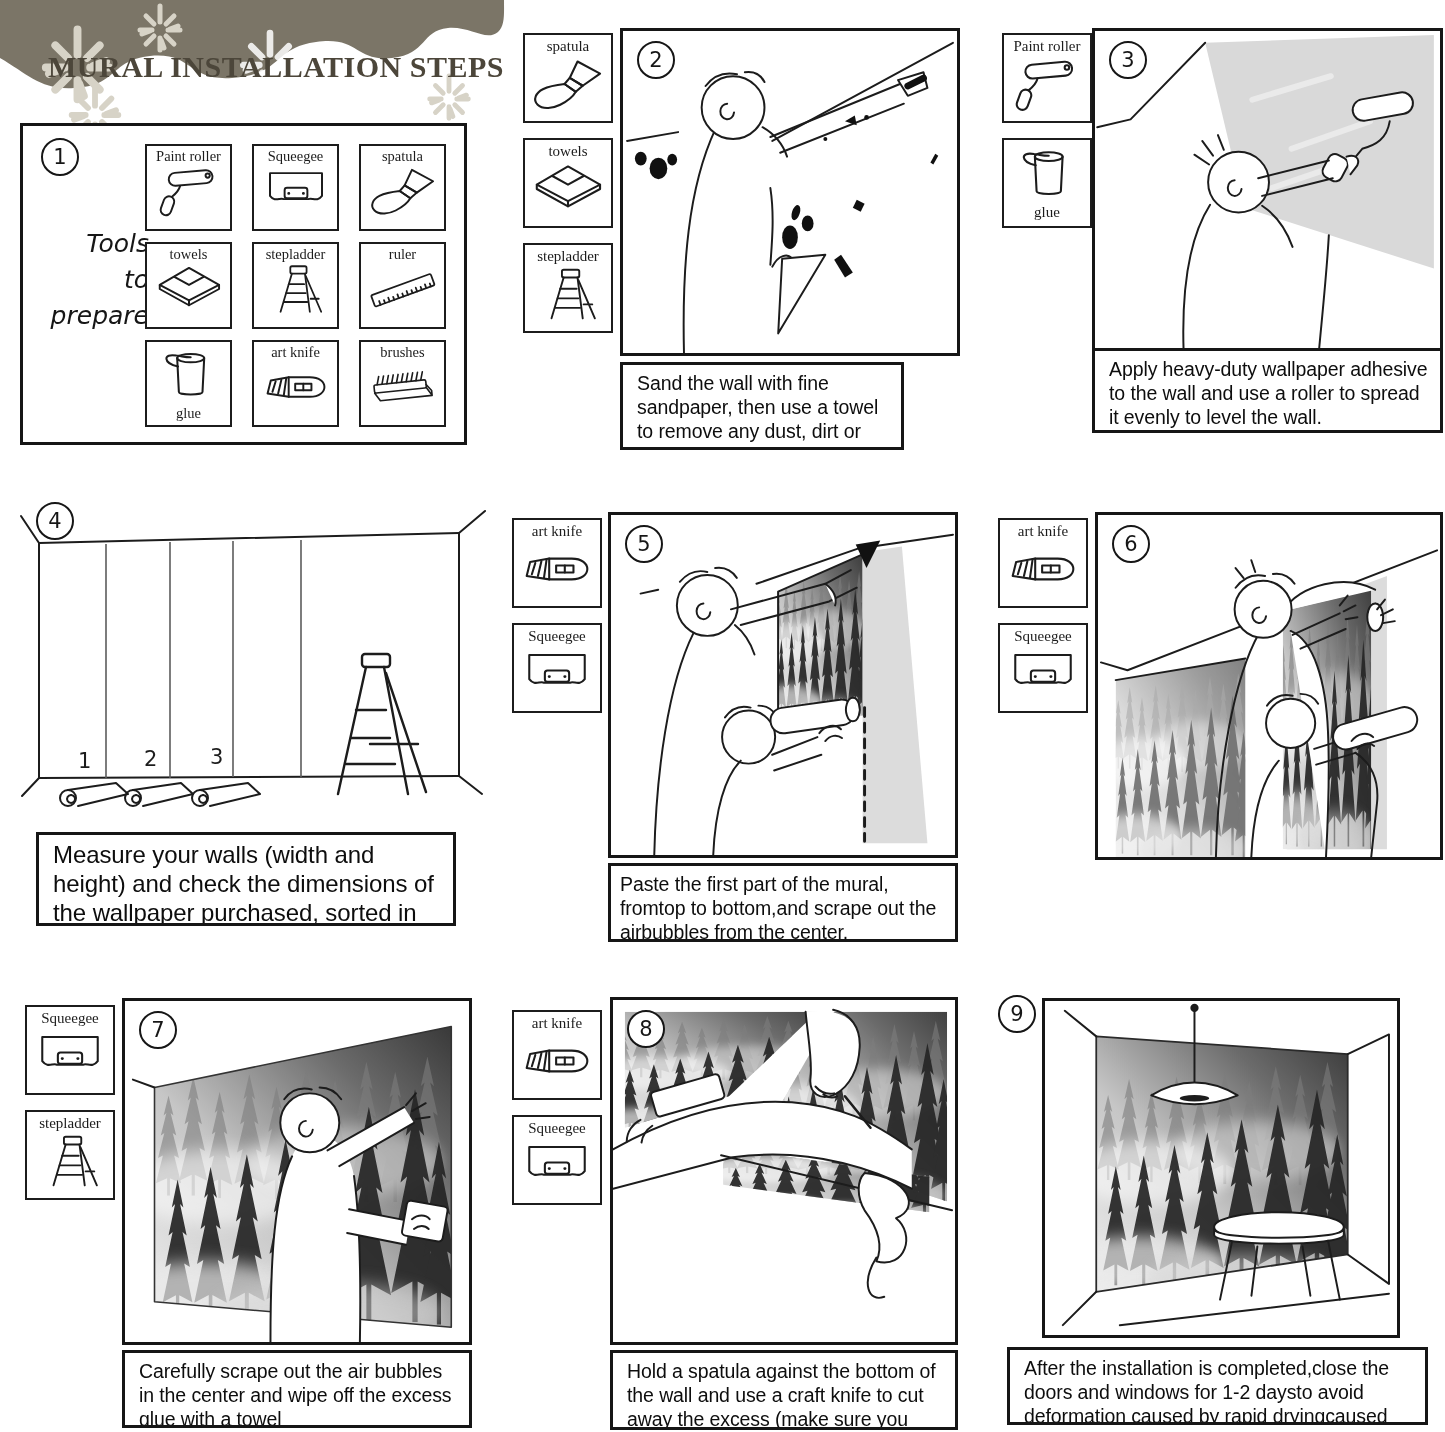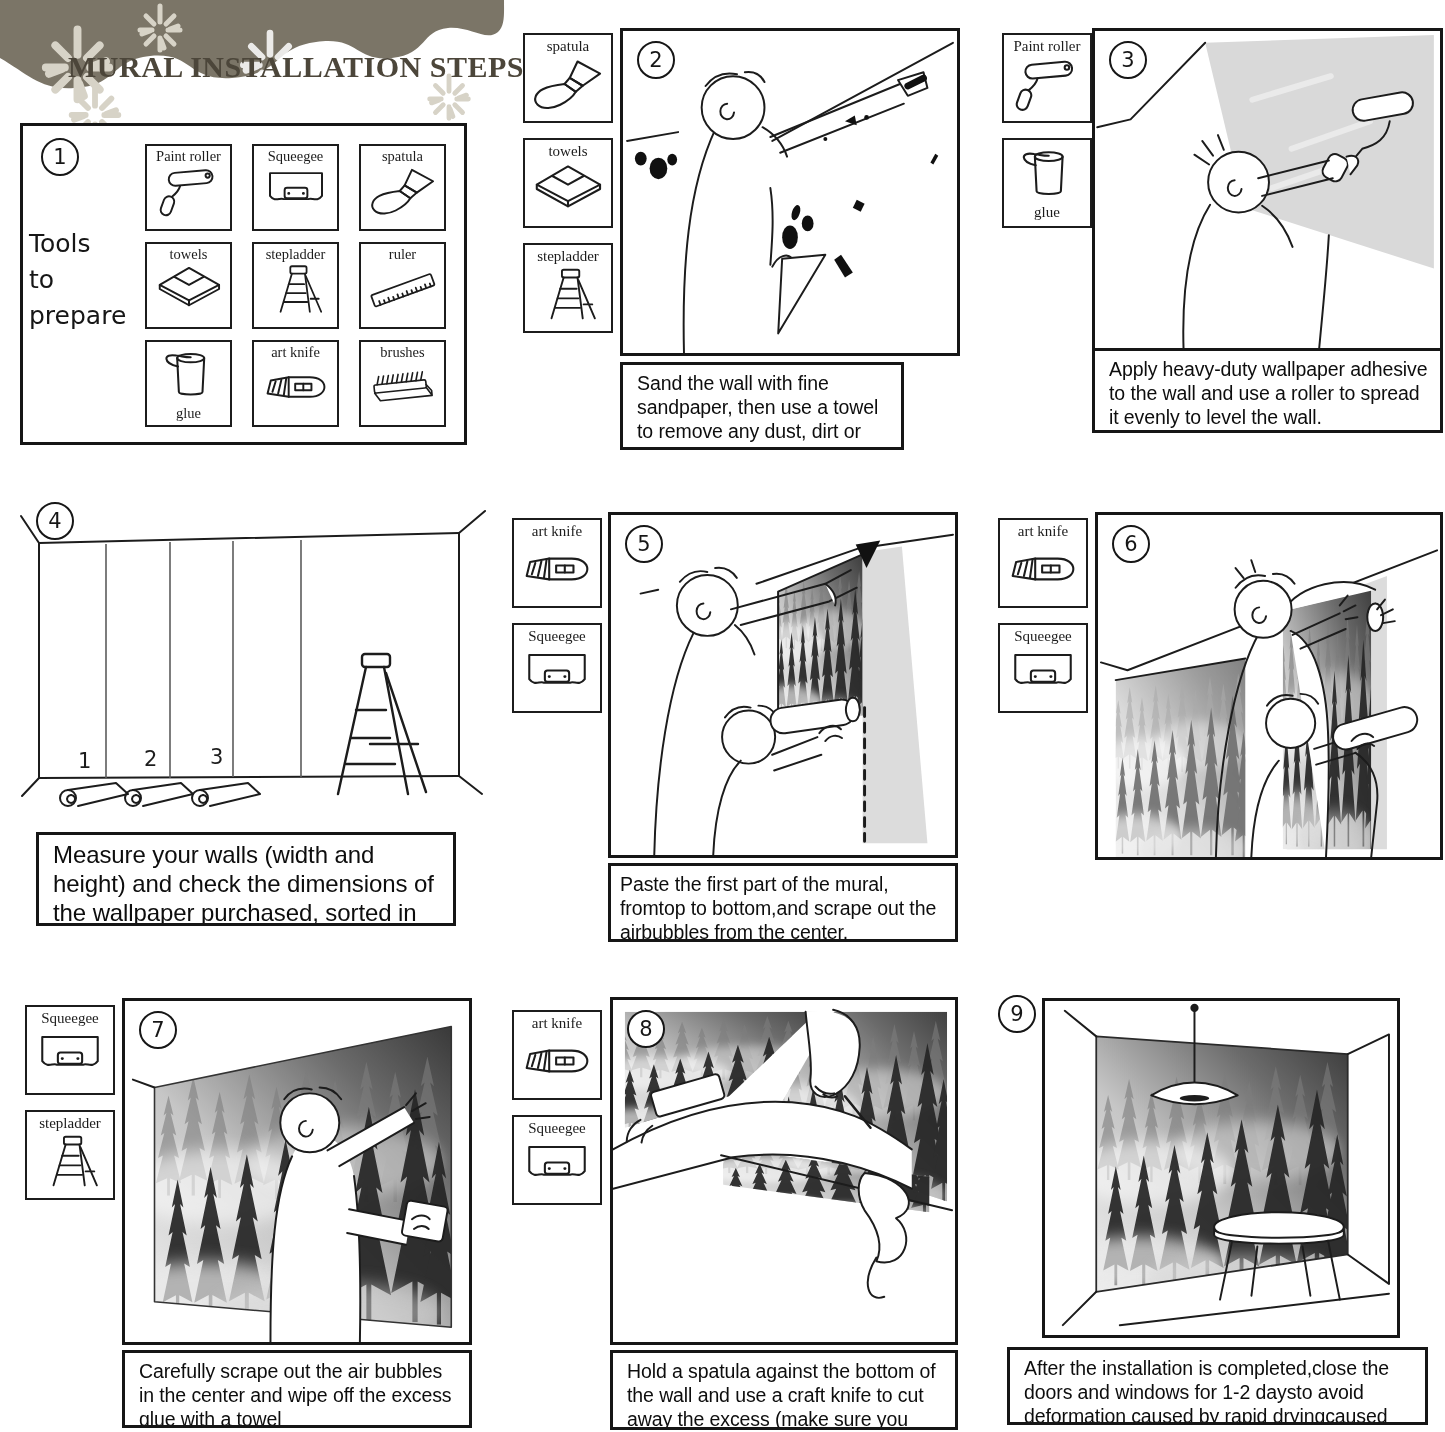--- a/index.html
+++ b/index.html
@@ -1,20 +1,20 @@
 <!DOCTYPE html>
 <html><head>
 <meta charset="utf-8">
 <style>
   html,body{margin:0;padding:0;background:#ffffff;}
   .sheet{position:relative;width:1445px;height:1432px;background:#fff;overflow:hidden;
          font-family:"Liberation Sans", sans-serif;color:#111;}
   
   .header-band-svg{position:absolute;left:0;top:0;pointer-events:none;}
-  .page-title{position:absolute;left:68px;top:50px;width:400px;
+  .page-title{position:absolute;left:48px;top:50px;width:400px;
               font-family:"Liberation Serif", serif;font-weight:700;font-size:30px;
               letter-spacing:.5px;color:#4c463a;white-space:nowrap;}
   
   .panel{position:absolute;background:#fff;border:3px solid #161616;box-sizing:border-box;}
   .panel svg.illu{display:block;width:100%;height:100%;}
   .caption{position:absolute;border:3px solid #161616;box-sizing:border-box;
            padding:6px 12px 4px 14px;font-size:19.5px;line-height:1.24;letter-spacing:-.1px;
            color:#0d0d0d;overflow:hidden;background:#fff;}
   .caption.small{font-size:24px;line-height:1.2;}
   .num{position:absolute;width:34px;height:34px;border:2.6px solid #161616;border-radius:50%;
@@ -23,22 +23,22 @@
   .tools-col{position:absolute;display:flex;flex-direction:column;gap:15px;}
   .tool-box{width:90px;height:90px;border:2.6px solid #1c1c1c;box-sizing:border-box;background:#fff;
             display:flex;flex-direction:column;align-items:center;justify-content:flex-start;
             padding:4px 2px;gap:1px;}
   .tool-label{order:0;font-family:Liberation Serif, serif;font-size:15px;line-height:1.05;
               color:#1c1c1c;text-align:center;white-space:nowrap;}
   .tool-icon{order:1;width:78px;height:56px;flex:0 0 auto;}
   .tool-box.label-bottom .tool-label{order:2;}
   .tool-box.label-bottom .tool-icon{order:1;height:60px;}
   
-  .step1-heading{position:absolute;left:6px;top:100px;width:120px;text-align:left;
-                 font-family:"DejaVu Sans", sans-serif;font-size:25px;line-height:36px;color:#161616;}
+  .step1-heading{position:absolute;left:6px;top:100px;width:120px;text-align:right;
+                 font-family:"DejaVu Sans", sans-serif;font-size:25px;line-height:36px;color:#161616;font-style:italic;}
   .tools-grid{position:absolute;left:122px;top:18px;display:grid;
               grid-template-columns:repeat(3,87px);grid-auto-rows:87px;gap:11px 20px;}
   .tools-grid .tool-box{width:87px;height:87px;padding:3px 1px;}
   .tools-grid .tool-label{font-size:14.5px;}
   .tools-grid .tool-icon{width:76px;height:52px;}
 </style>
 </head>
 <body>
 
 <svg width="0" height="0" style="position:absolute" aria-hidden="true">

